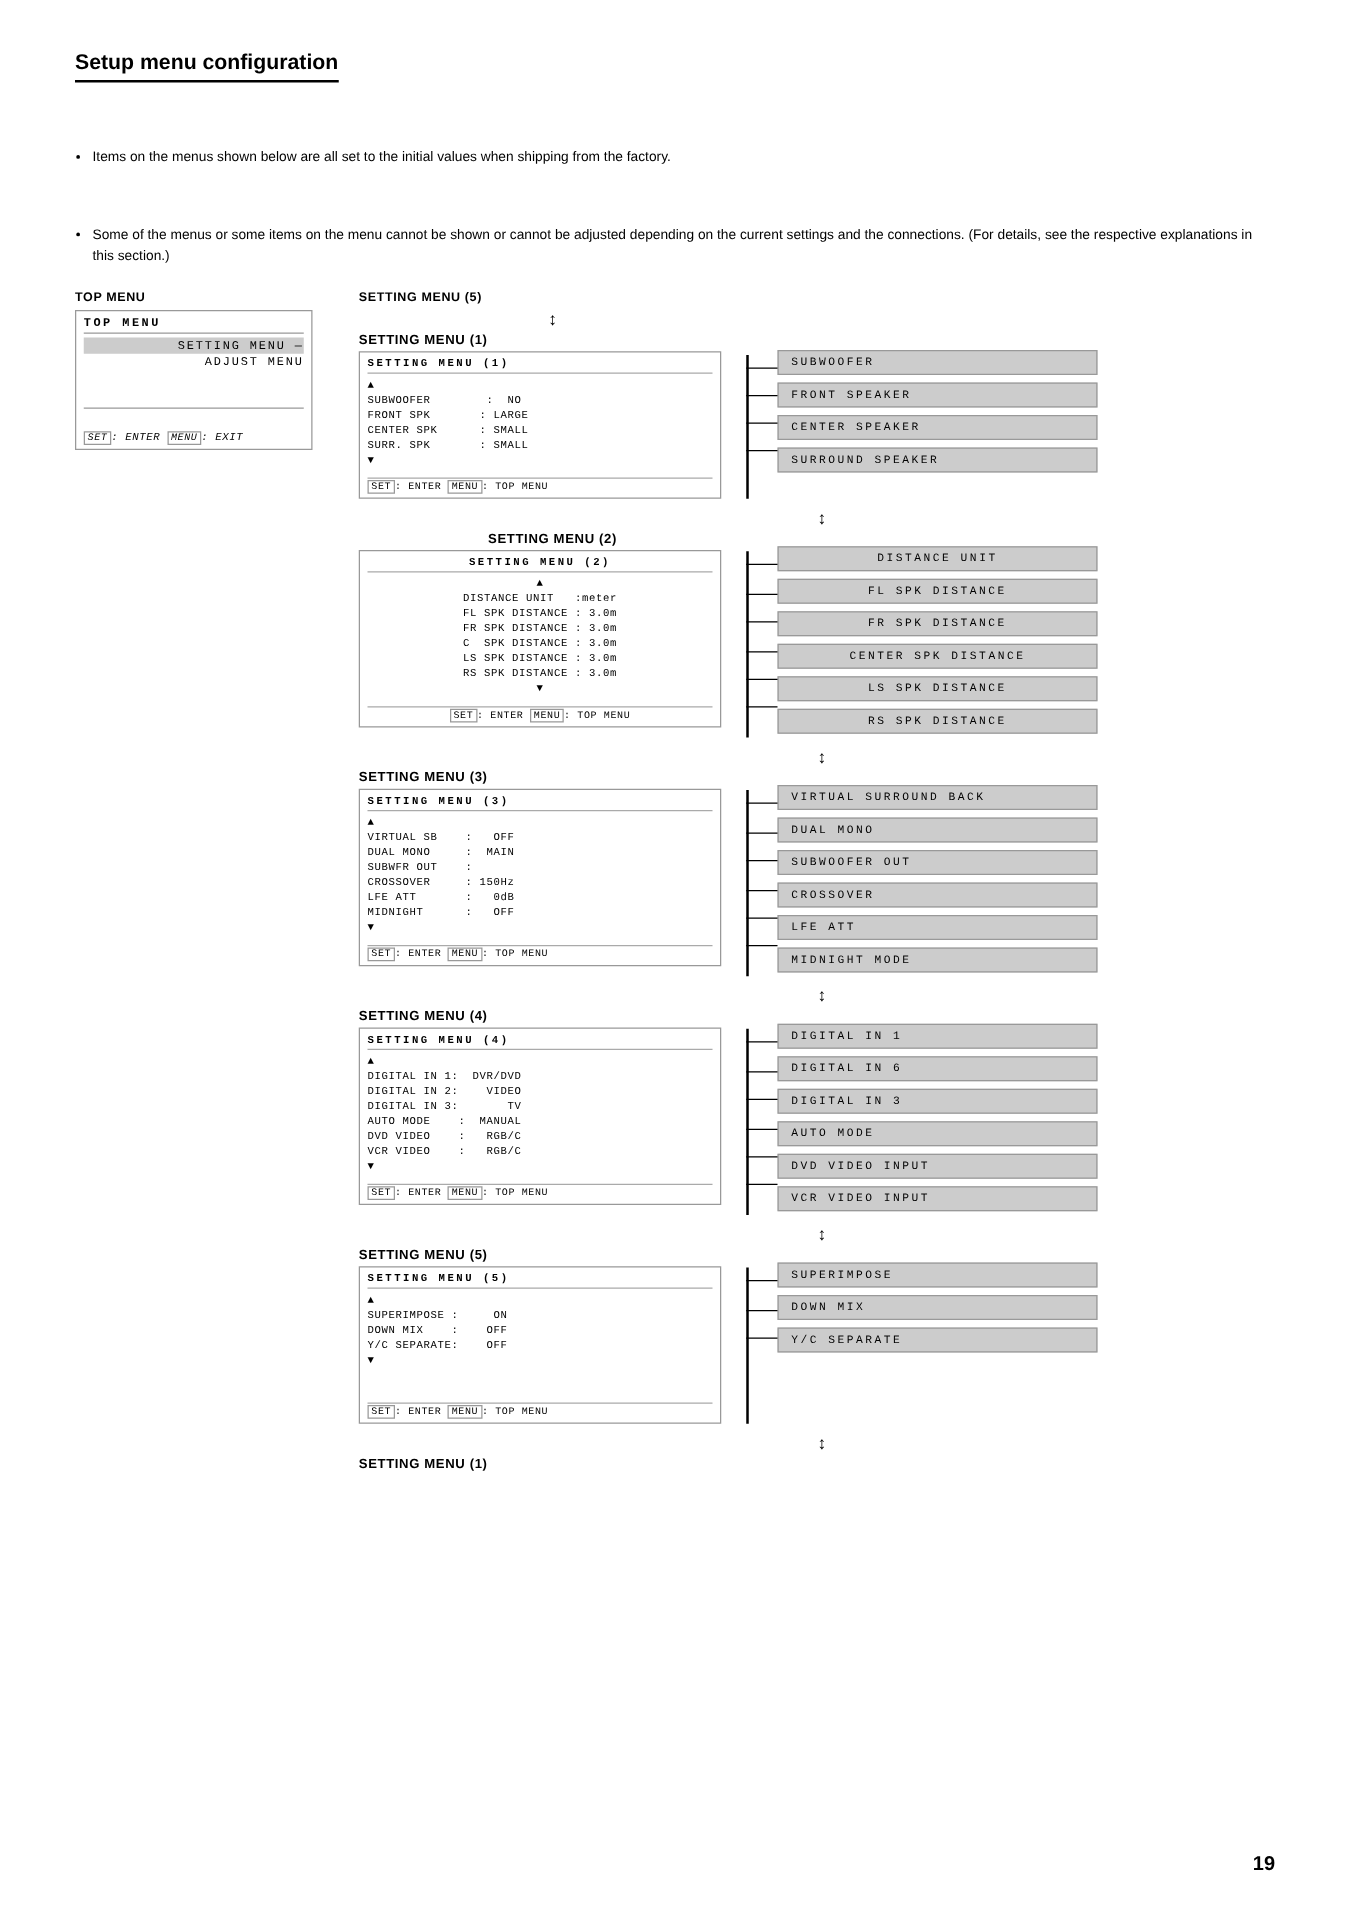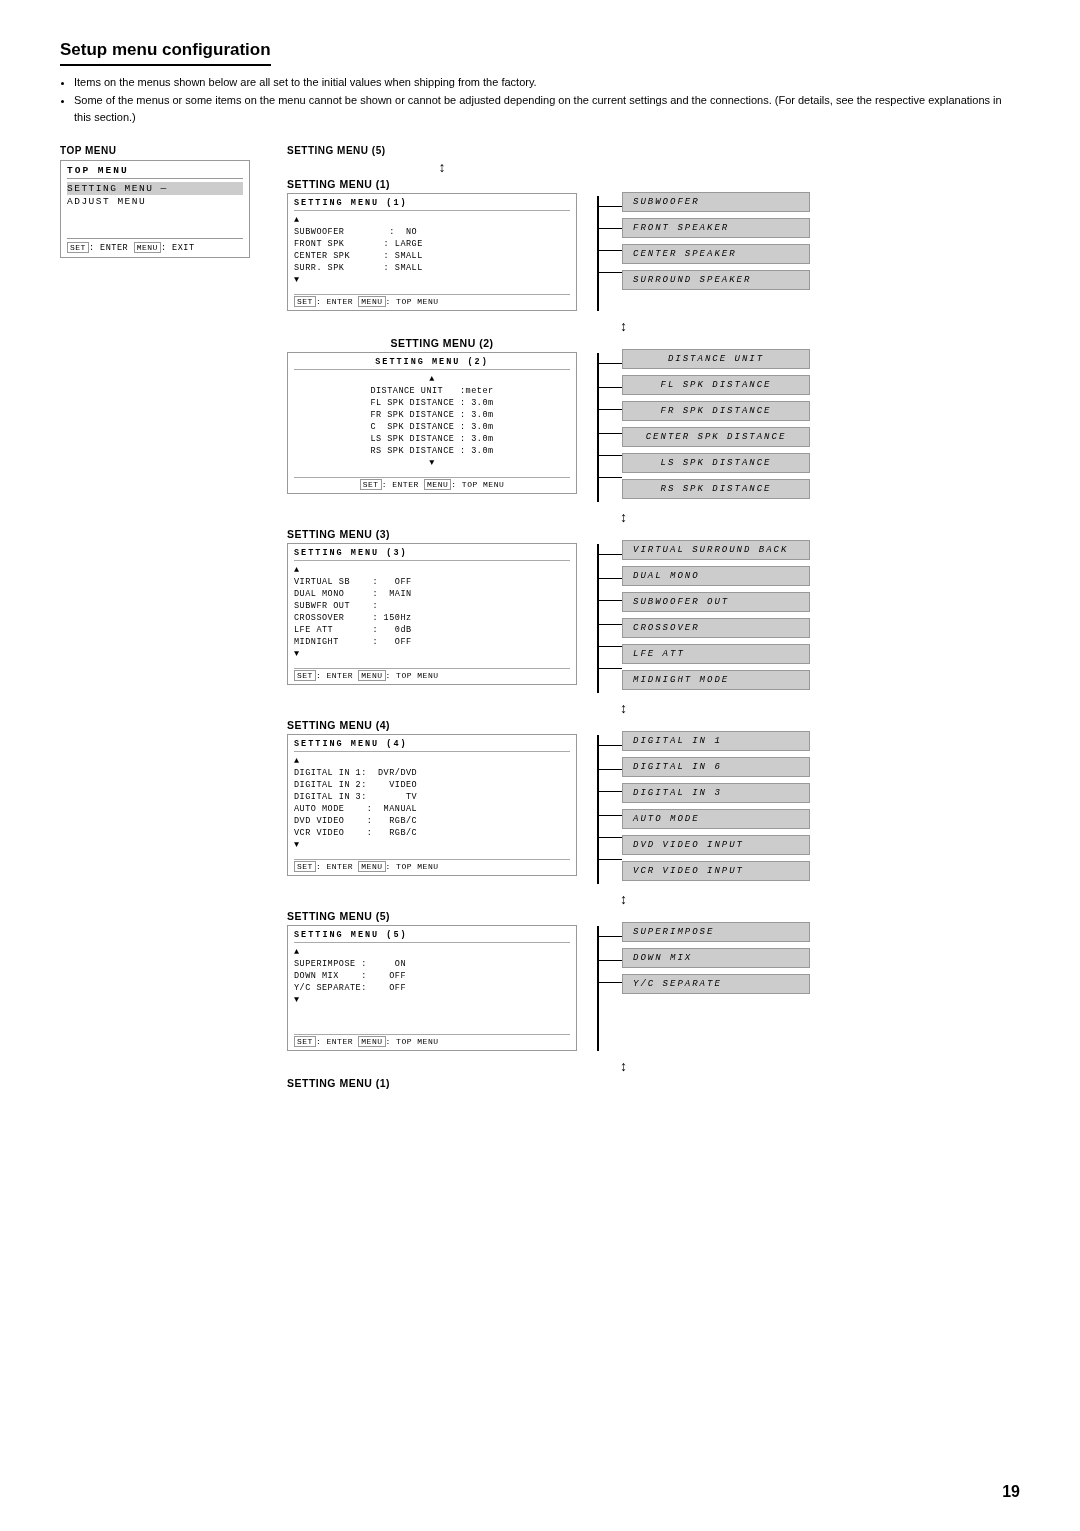--- a/index.html
+++ b/index.html
@@ -23,20 +23,21 @@
 
     .bullets {
       font-size: 11px;
       margin-bottom: 18px;
       line-height: 1.6;
     }
 
     .bullets li {
       margin-left: 14px;
       list-style: disc;
+      margin-top: 44px;
     }
 
     .main-layout {
       display: flex;
       gap: 32px;
       align-items: flex-start;
     }
 
     
     .left-col {
@@ -65,32 +66,34 @@
       font-weight: bold;
       border-bottom: 1px solid #999;
       padding-bottom: 2px;
       margin-bottom: 3px;
       letter-spacing: 2px;
     }
 
     .top-menu-box .menu-item {
       padding: 1px 0;
       letter-spacing: 1.5px;
+      text-align: right;
     }
 
     .top-menu-box .menu-item.selected {
       background: #ccc;
     }
 
     .top-menu-box .enter-line {
       margin-top: 12px;
       font-size: 8.5px;
       border-top: 1px solid #999;
-      padding-top: 4px;
-      letter-spacing: 0.5px;
+      padding-top: 18px;
+      letter-spacing: 0.5px;
+      font-style: italic;
     }
 
     .enter-line span.btn {
       border: 1px solid #999;
       padding: 0 2px;
       font-size: 8px;
     }
 
     .setting-section-label {
       font-size: 10.5px;
@@ -130,22 +133,21 @@
     }
 
     .right-item {
       background: #ccc;
       border: 1px solid #999;
       font-family: 'Courier New', monospace;
       font-size: 9px;
       letter-spacing: 2px;
       padding: 4px 10px;
       margin-bottom: 3px;
-      width: 188px;
-      font-style: italic;
+      width: 256px;
     }
 
     
     .section-arrow {
       text-align: center;
       font-size: 14px;
       line-height: 1;
       margin: 2px 0 2px 0;
     }
   </style>

